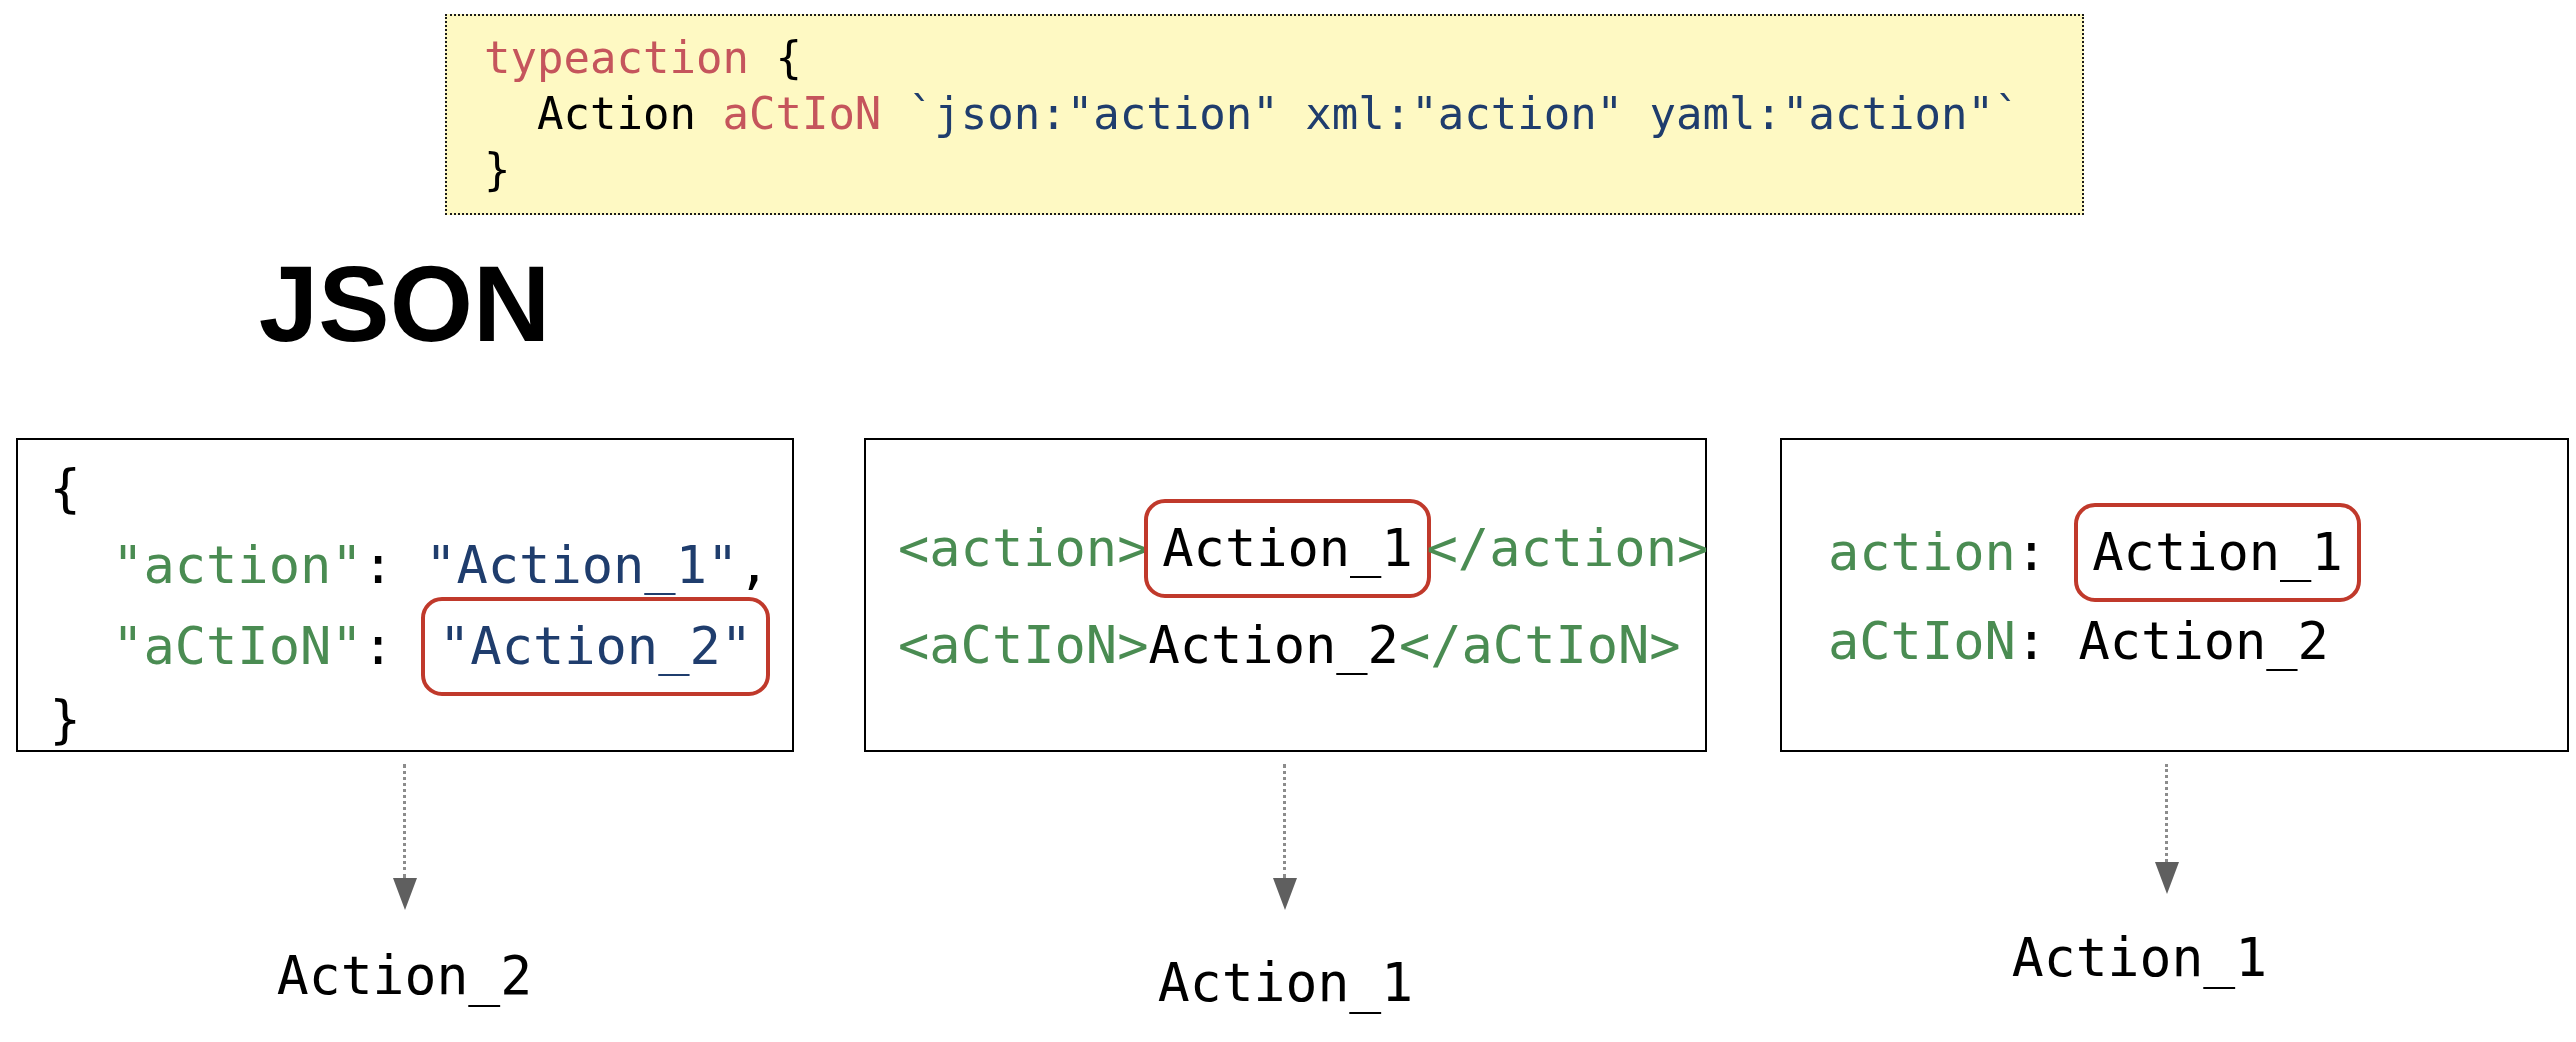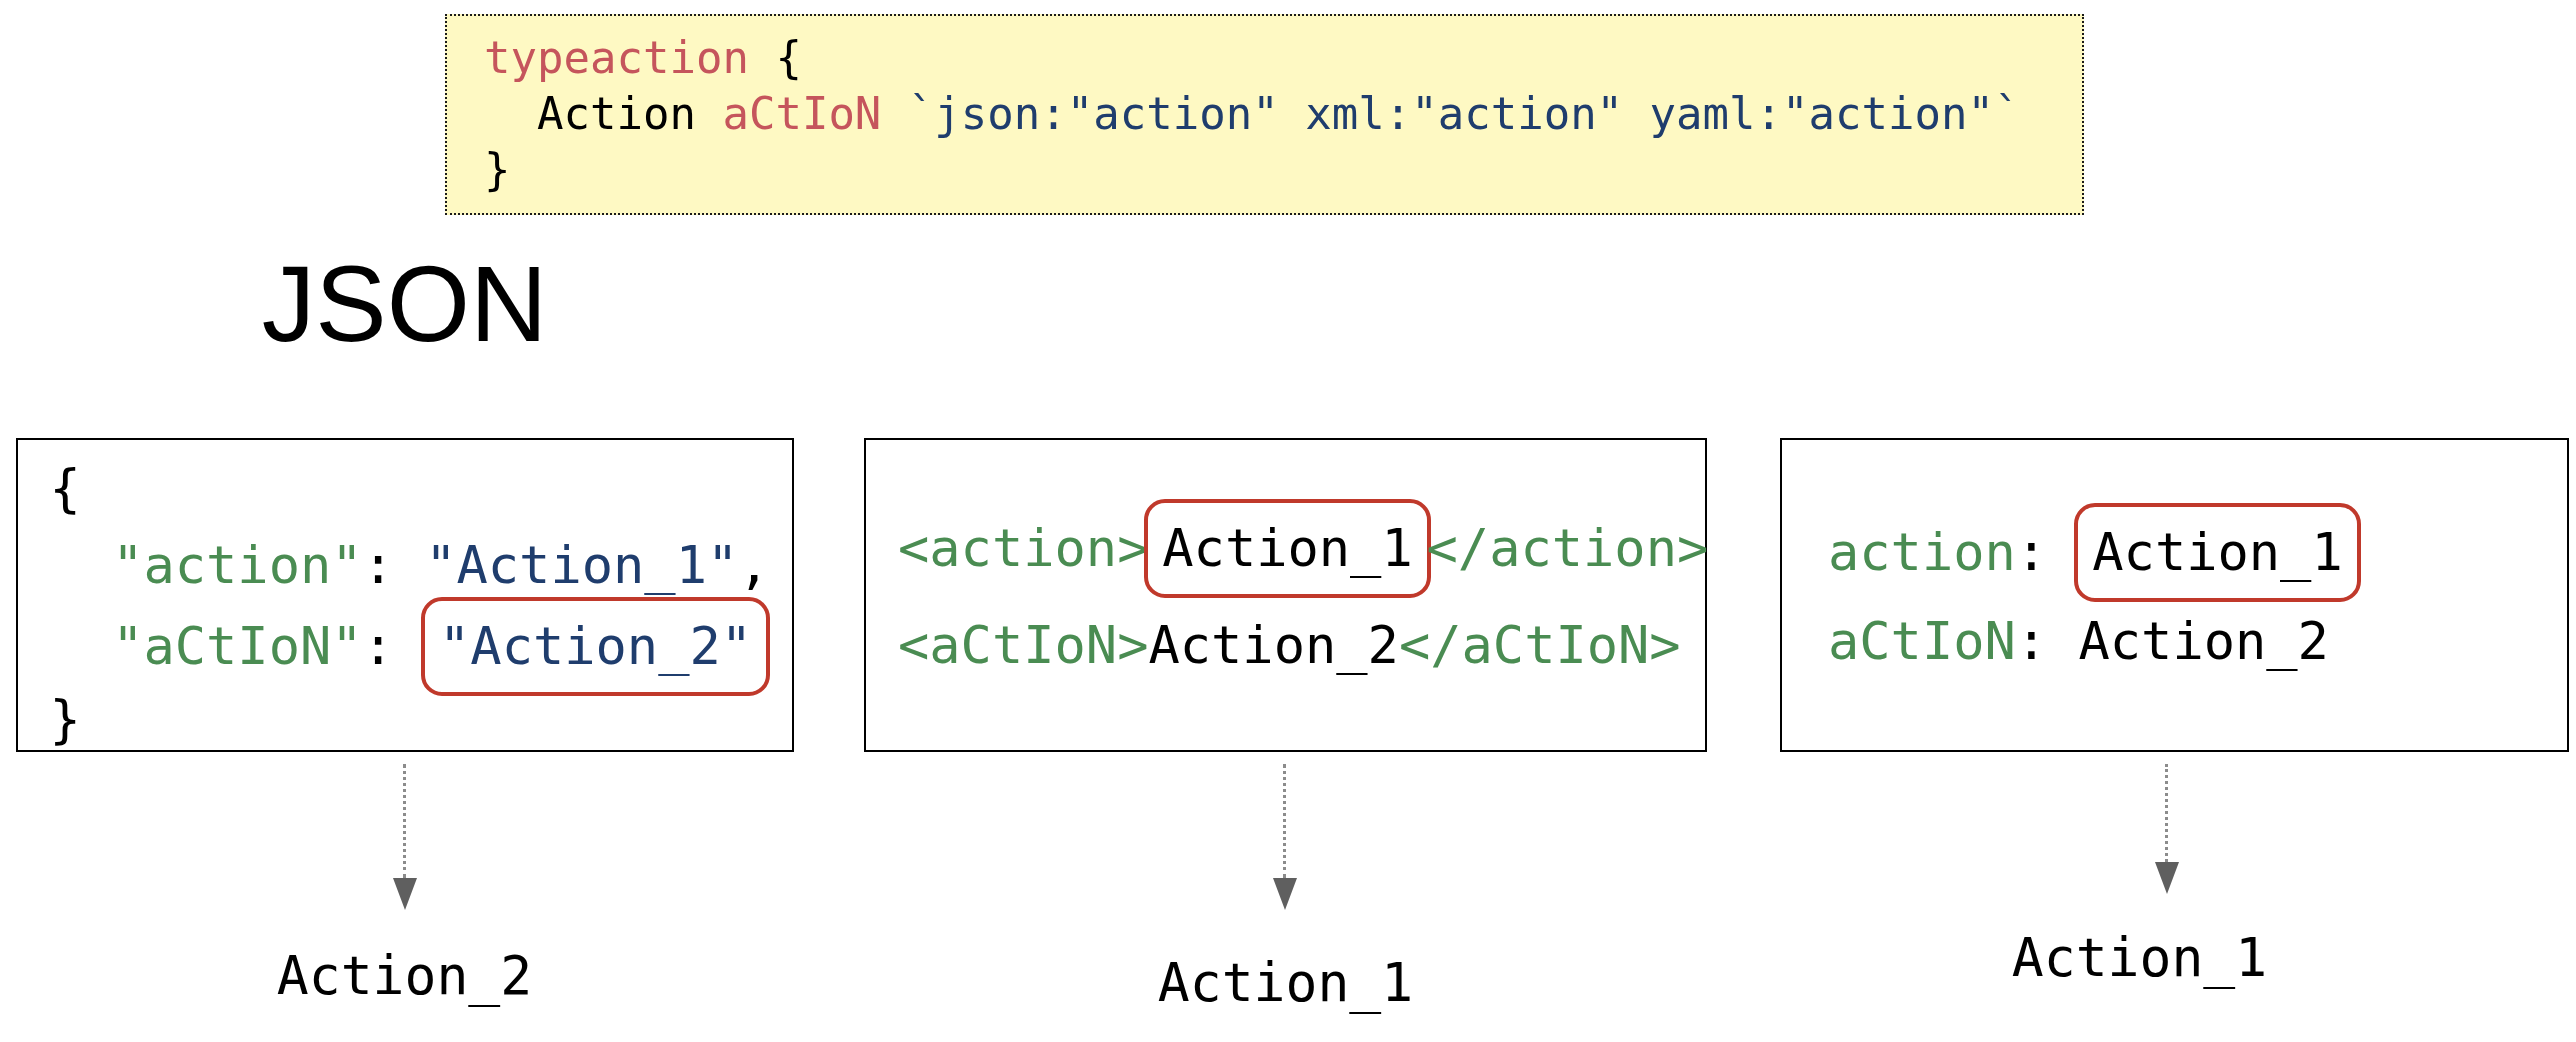--- a/index.html
+++ b/index.html
@@ -19,21 +19,21 @@
     background:#fef9c3;
   }
   .struct-line{
     height:56px;display:flex;align-items:baseline;white-space:pre;
     font-size:44px;line-height:56px;
   }
   
   .col-title{
     position:absolute;top:248px;height:113px;
     font-family:"Liberation Sans","DejaVu Sans",sans-serif;
-    font-size:107px;line-height:113px;font-weight:400;color:#000;
+    font-size:107px;line-height:113px;font-weight:700;color:#000;
     text-align:center;
   }
   
   .panel-box{
     position:absolute;top:438px;height:314px;
     border:2.8px solid #000;background:#fff;
     display:flex;flex-direction:column;
     box-sizing:border-box;
   }
   .panel-json{left:15.5px;width:778px;padding:9.8px 0 0 32px;justify-content:flex-start;}

